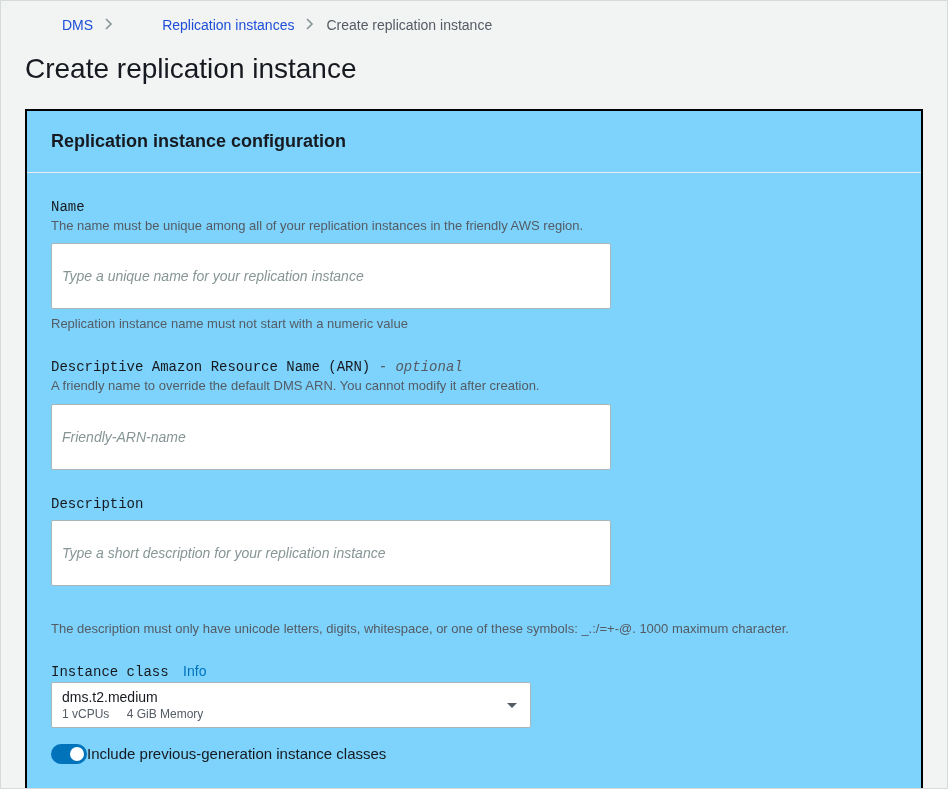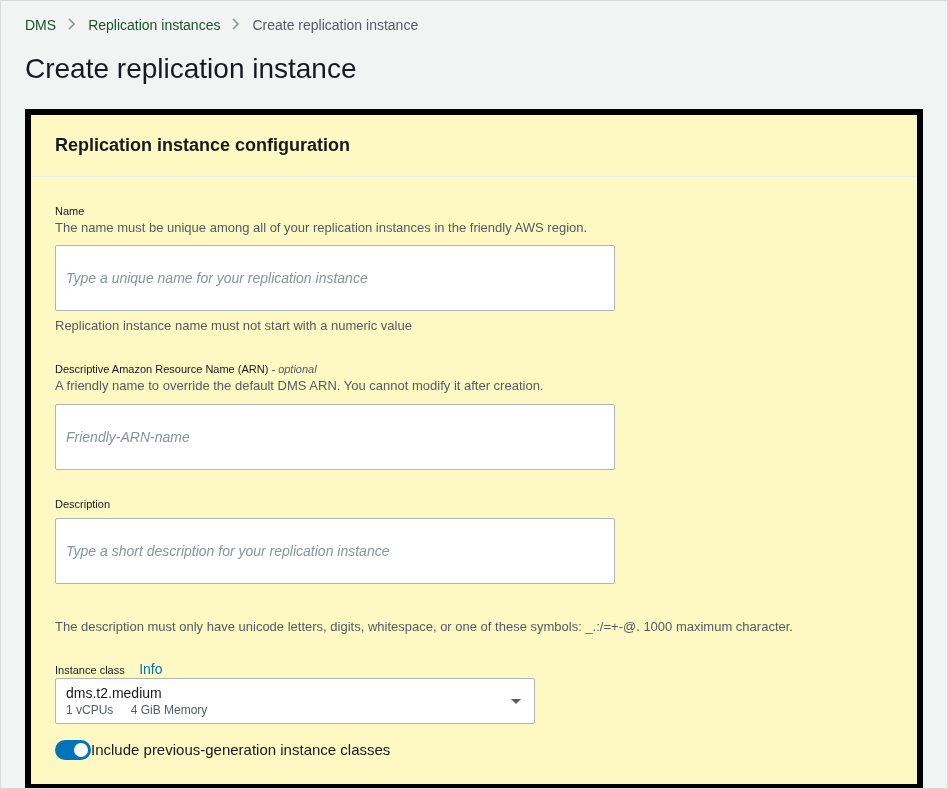--- a/index.html
+++ b/index.html
@@ -17,41 +17,42 @@
       overflow: hidden;
     }
     .breadcrumb {
       padding: 16px 24px 8px 24px;
       font-size: 14px;
       display: flex;
       align-items: center;
       gap: 12px;
     }
     .breadcrumb a {
-      color: #14532d;
+      color: #1d4ed8;
       text-decoration: none;
       cursor: pointer;
+      margin-left: 37px;
     }
     .breadcrumb-sep {
       color: #879596;
       font-size: 14px;
     }
     .breadcrumb-current {
       color: #545b64;
     }
     .page-title {
       font-size: 28px;
       font-weight: 400;
       padding: 12px 24px 24px 24px;
       color: #16191f;
     }
     .panel {
-      background: #fef9c3;
+      background: #7dd3fc;
       margin: 0 24px;
-      border: 6px solid #000000;
+      border: 2px solid #000000;
       box-shadow: 0 1px 1px rgba(0,0,0,0.05);
     }
     .panel-header {
       padding: 20px 24px;
       border-bottom: 1px solid #eaeded;
     }
     .panel-header h2 {
       font-size: 18px;
       font-weight: 700;
       color: #16191f;
@@ -59,24 +60,25 @@
     .panel-body {
       padding: 24px;
     }
     .form-group {
       margin-bottom: 24px;
     }
     .form-group:last-child {
       margin-bottom: 0;
     }
     .field-label {
-      font-size: 11px;
+      font-size: 14px;
       color: #16191f;
       display: inline-block;
       margin-bottom: 2px;
+      font-family: Liberation Mono, monospace;
     }
     .field-label .optional {
       font-style: italic;
       color: #545b64;
       font-weight: 400;
     }
     .info-link {
       color: #0073bb;
       text-decoration: none;
       font-size: 14px;

